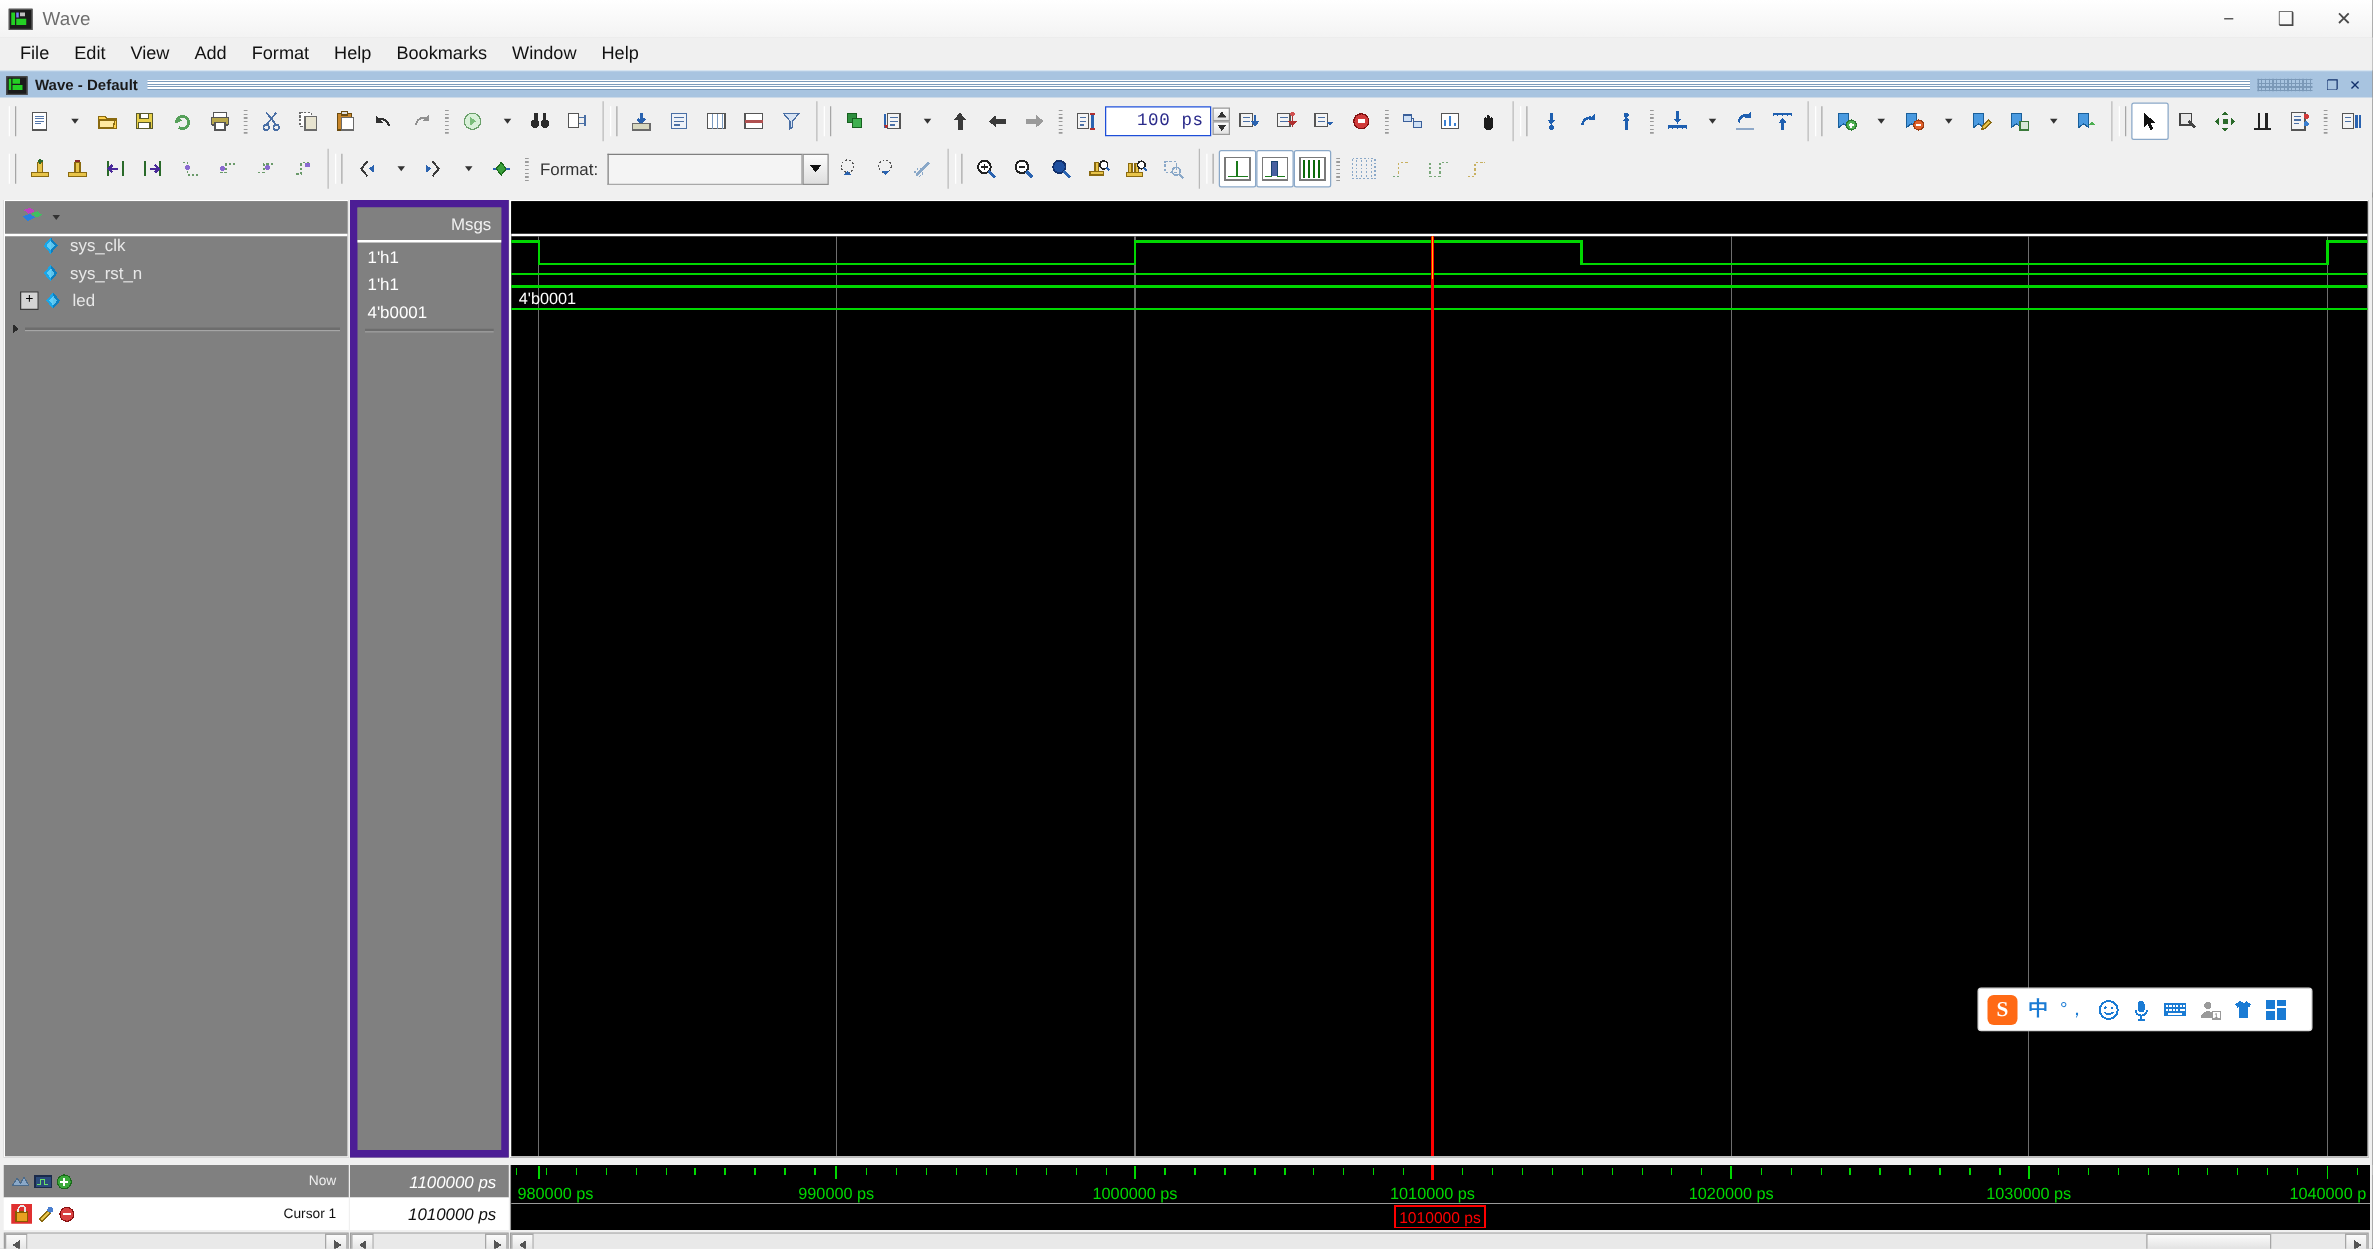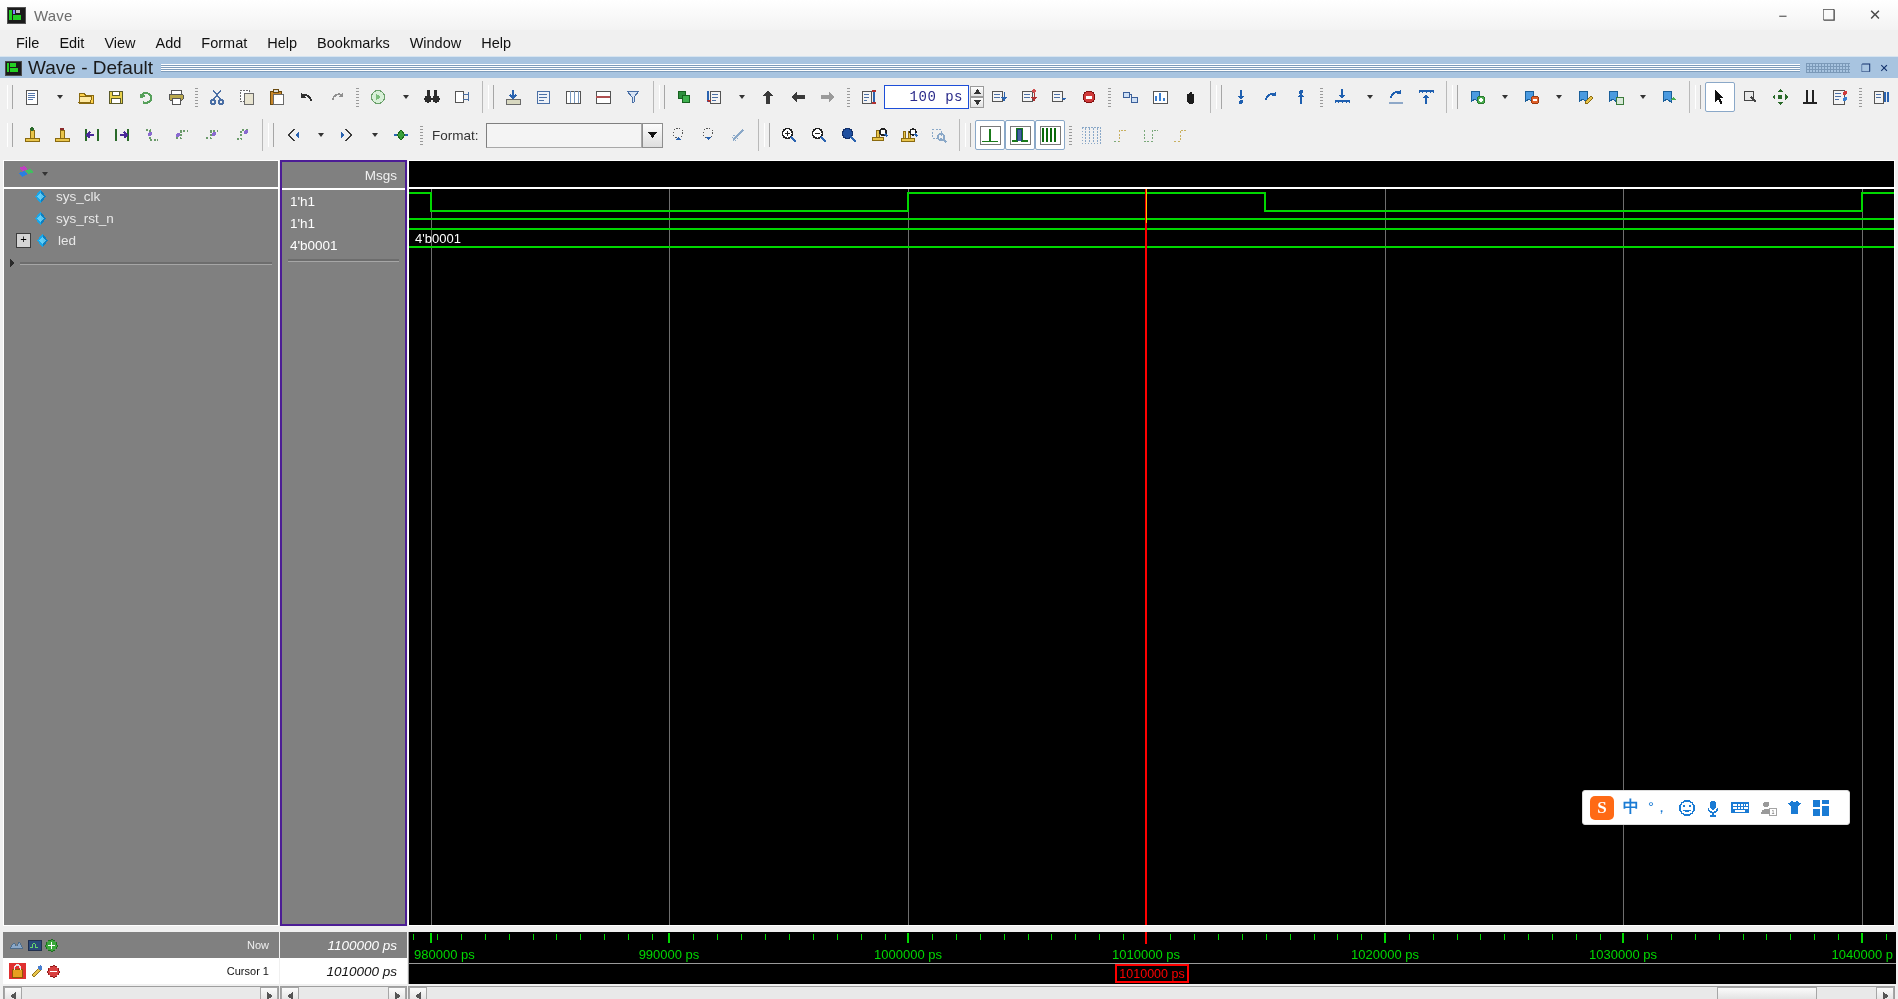--- a/index.html
+++ b/index.html
@@ -49,21 +49,21 @@
     border-top:1px solid #d6e4f0;
   }
   .mdi-icon{
     width:15px;height:13px;margin-left:5px;margin-right:6px;
     background:#1b1b1b;border:1px solid #4a4a4a;position:relative;flex:0 0 auto;
   }
   .mdi-icon i{position:absolute;display:block;}
   .mdi-icon i.a{left:1px;top:1px;width:2px;height:9px;background:#24d024;}
   .mdi-icon i.b{left:4px;top:1px;width:6px;height:4px;background:#24d024;}
   .mdi-icon i.c{left:4px;top:6px;width:8px;height:4px;background:#24d024;}
-  .mdi-label{font-size:19px;color:#1a1a1a;font-weight:400;white-space:nowrap;margin-right:8px;}
+  .mdi-label{font-size:12px;color:#1a1a1a;font-weight:700;white-space:nowrap;margin-right:8px;}
   .mdi-rule{
     flex:1 1 auto;height:8px;align-self:center;
     background:repeating-linear-gradient(to bottom,#ffffff 0 1px,#7e9cbb 1px 2px,#ffffff 2px 3px,#7e9cbb 3px 4px,#ffffff 4px 5px,#7e9cbb 5px 6px,#ffffff 6px 7px,#7e9cbb 7px 8px);
     margin-right:6px;
   }
   .mdi-dots{
     width:44px;height:10px;align-self:center;margin-right:8px;
     background:repeating-linear-gradient(90deg,#6d8bab 0 1px,transparent 1px 3px),
                repeating-linear-gradient(0deg,#6d8bab 0 1px,transparent 1px 3px);
     opacity:.75;
@@ -98,21 +98,21 @@
     border-top-color:#7f7f7f;border-left-color:#7f7f7f;
   }
   .searchdrop{
     width:19px;height:23px;border:1px solid #8e8e8e;background:linear-gradient(#fcfcfc,#dedede);
     display:flex;align-items:center;justify-content:center;
   }
 
   
   .wavebody{position:absolute;left:0;top:158px;width:1898px;height:782px;background:#f0f0f0;}
   .pane-names{position:absolute;left:3px;top:2px;width:276px;height:766px;background:#808080;border:1px solid #fff;box-sizing:border-box;}
-  .pane-vals {position:absolute;left:280px;top:2px;width:127px;height:766px;background:#808080;border:2px solid #4c1d95;box-sizing:border-box;}
+  .pane-vals {position:absolute;left:280px;top:2px;width:127px;height:766px;background:#808080;border:6px solid #4c1d95;box-sizing:border-box;}
   .pane-wave {position:absolute;left:408px;top:2px;width:1487px;height:766px;background:#000;border:1px solid #fff;box-sizing:border-box;}
 
   .hdr-names{height:26px;background:#808080;border-bottom:2px solid #fff;display:flex;align-items:center;padding-left:12px;}
   .hdr-vals {height:26px;background:#808080;border-bottom:2px solid #fff;display:flex;align-items:center;justify-content:flex-end;padding-right:8px;}
   .hdr-vals span{color:#f0f0f0;font-size:13.5px;}
   .hdr-wave{height:26px;background:#000;border-bottom:2px solid #fff;}
 
   .sigrow{height:22px;display:flex;align-items:flex-start;color:#e8e8e8;font-size:13.5px;}
   .sigrow .expander{
     width:13px;height:13px;border:1px solid #3c3c3c;background:#d4d4d4;

